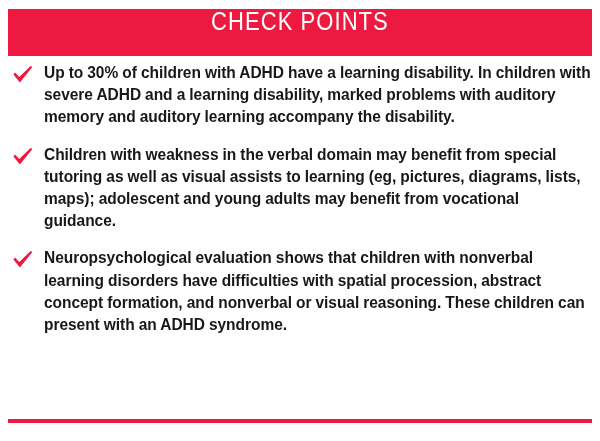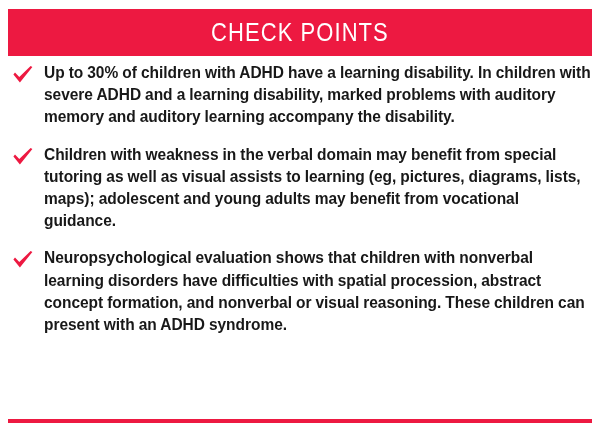--- a/index.html
+++ b/index.html
@@ -21,21 +21,21 @@
     background: #ffffff;
   }
   .header-band {
     position: absolute;
     left: 8px;
     top: 9px;
     width: 584px;
     height: 47px;
     background: #ED1941;
     display: flex;
-    align-items: center;
+    align-items: flex-start;
     justify-content: center;
   }
   .header-title {
     color: #ffffff;
     font-family: "Liberation Sans Narrow", "Liberation Sans", sans-serif;
     font-size: 25px;
     font-weight: 400;
     letter-spacing: 1.2px;
     transform: scaleX(0.88);
     transform-origin: center;

